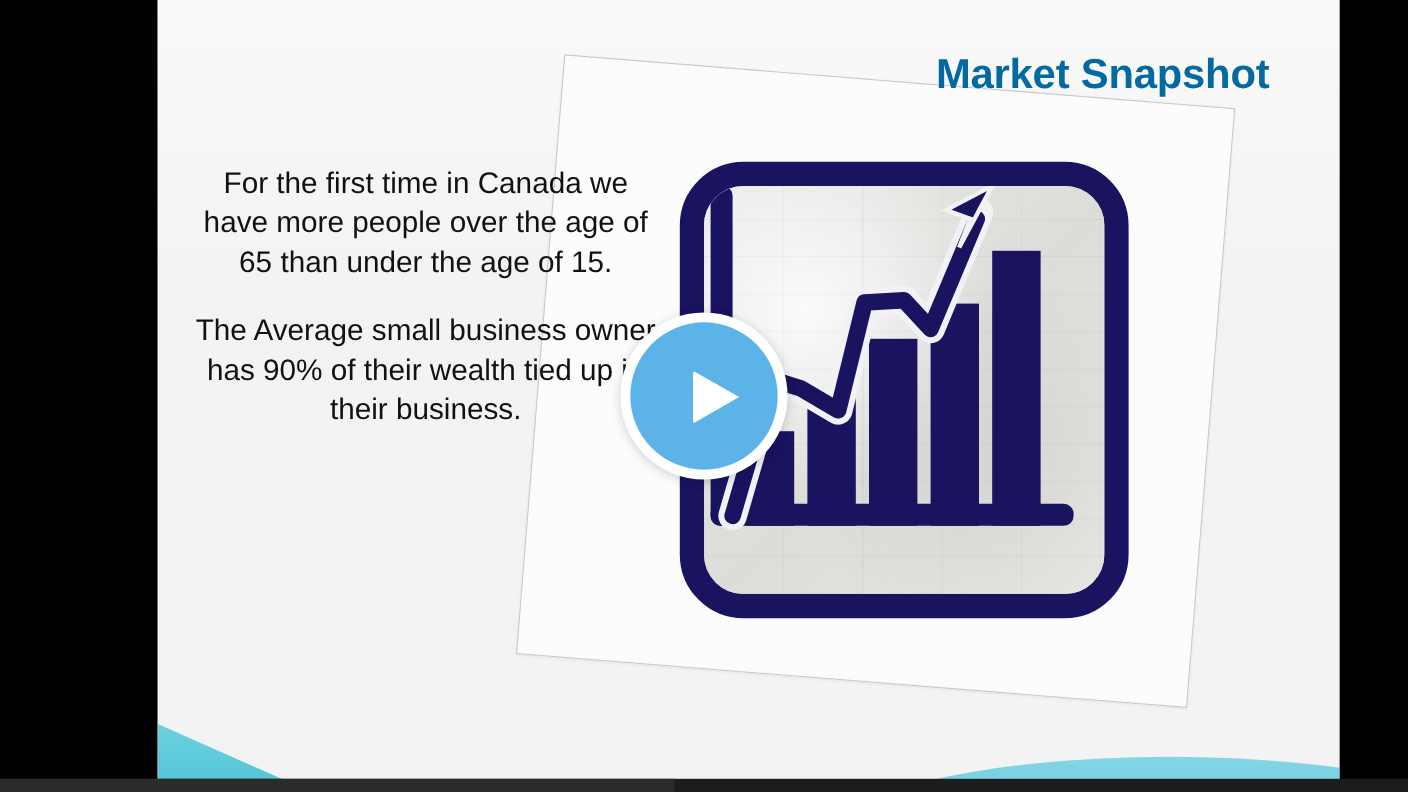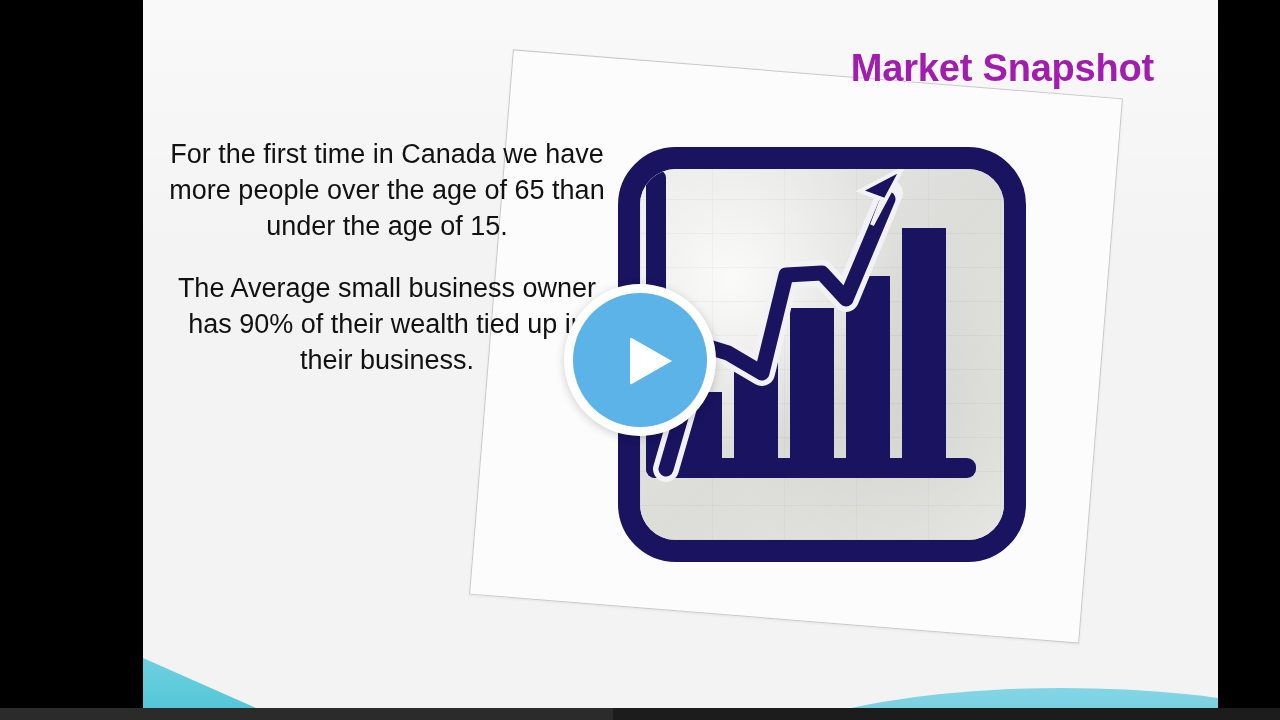--- a/index.html
+++ b/index.html
@@ -53,40 +53,40 @@
     pointer-events: none;
   }
 
   
   #slide-title {
     position: absolute;
     right: 64px;
     top: 47px;
     font-size: 38px;
     font-weight: bold;
-    color: #a21caf;
+    color: #0369a1;
     letter-spacing: -0.2px;
     white-space: nowrap;
     z-index: 30;
     text-shadow: 0 1px 0 rgba(255,255,255,0.6);
   }
 
   
   #body-copy {
     position: absolute;
     left: 22px;
     top: 136px;
     width: 444px;
     text-align: center;
     color: #111111;
     font-size: 27px;
     line-height: 36px;
     z-index: 30;
   }
-  #body-copy p { margin: 0; }
+  #body-copy p { margin: 12px; }
   #body-copy p + p { margin-top: 26px; }
 
   
   #tilt-card {
     position: absolute;
     left: 347px;
     top: 73px;
     width: 610px;
     height: 545px;
     background: #fcfcfc;

